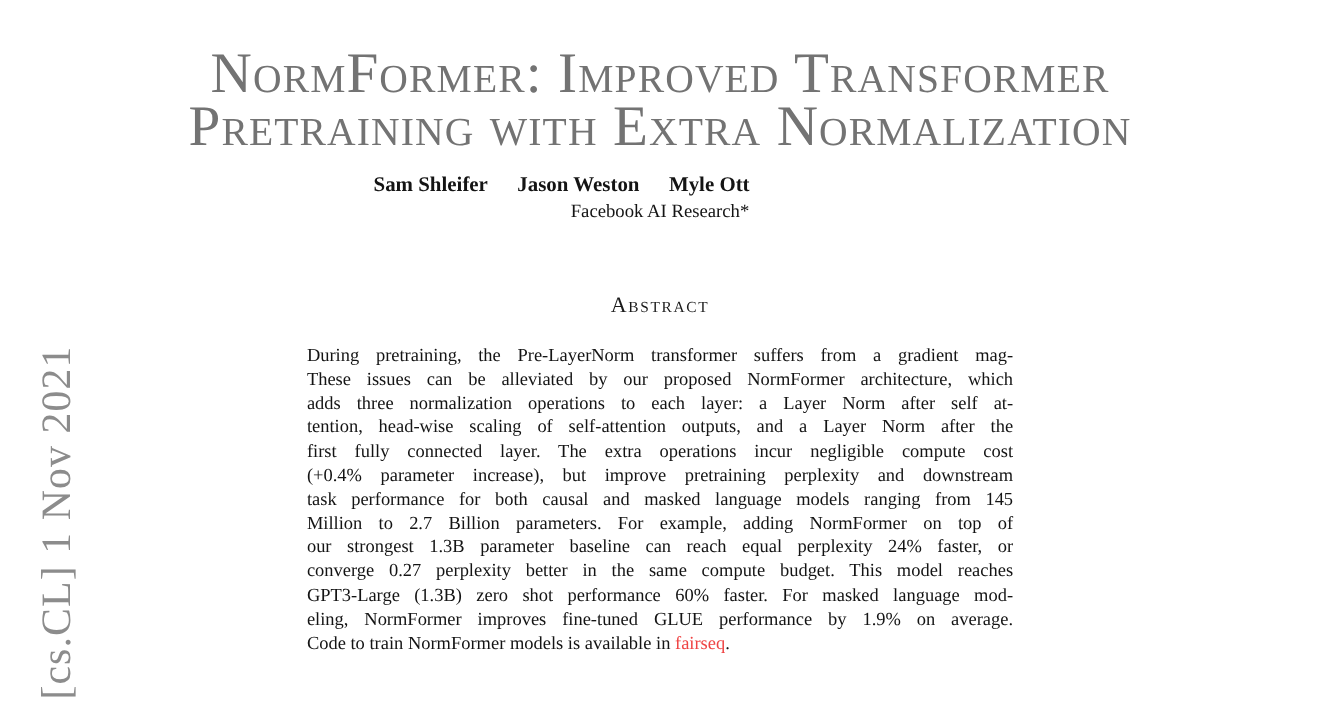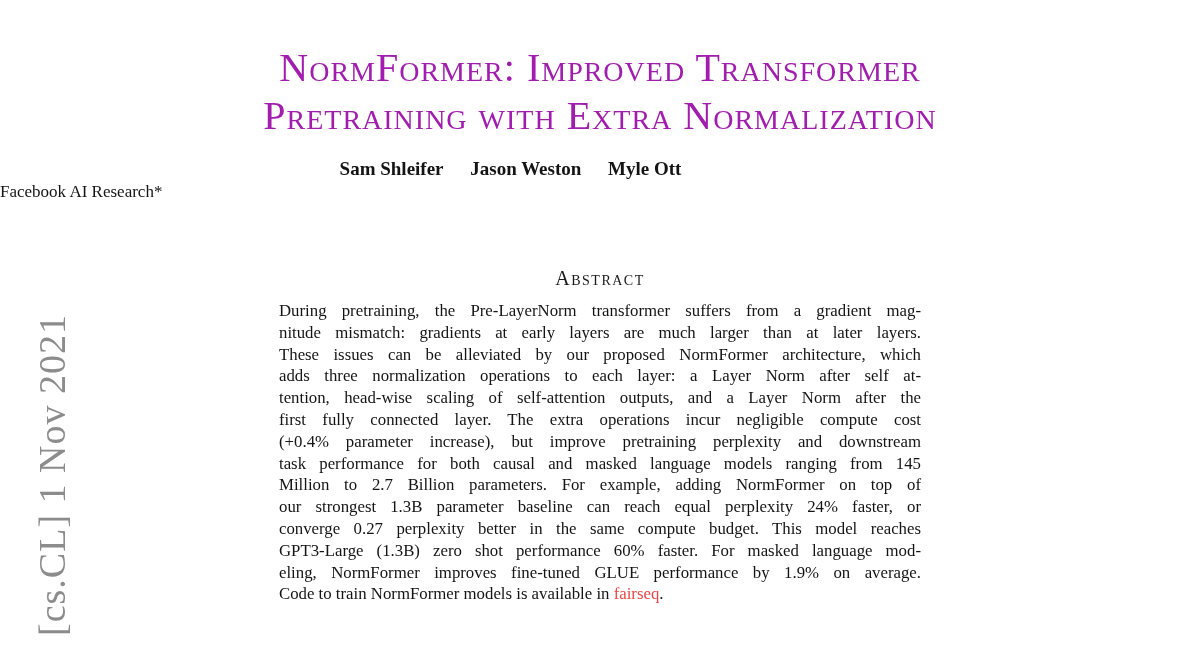--- a/index.html
+++ b/index.html
@@ -37,64 +37,64 @@
   }
   
   .title {
     position: absolute;
     top: 44px;
     left: 0;
     width: 1200px;
     margin: 0;
     text-align: center;
     font-weight: 400;
-    font-size: 40px;
+    font-size: 52px;
     line-height: 48px;
     font-variant: small-caps;
     letter-spacing: 1px;
-    color: #a21caf;
+    color: #737373;
   }
   .title .title-line { display: block; }
   
   .authors {
     position: absolute;
     top: 157px;
     left: 0;
     width: 1021px;
     text-align: center;
     font-weight: bold;
     font-size: 19px;
     line-height: 24px;
   }
   .authors .author-name { margin: 0 11px; }
   .affiliation {
     position: absolute;
     top: 181px;
     left: 0;
     width: 1200px;
-    text-align: left;
+    text-align: center;
     font-size: 17px;
     line-height: 22px;
   }
   
   .abstract-heading {
     position: absolute;
     top: 266px;
     left: 0;
     width: 1200px;
     text-align: center;
     font-size: 20px;
     line-height: 24px;
     font-variant: small-caps;
     letter-spacing: 1.5px;
     color: #1a1a1a;
   }
   .abstract-body {
     position: absolute;
-    top: 300px;
+    top: 312px;
     left: 279px;
     width: 642px;
     font-size: 16.8px;
     line-height: 21.8px;
     color: #141414;
   }
   .abs-line {
     text-align: justify;
     text-align-last: justify;
     white-space: nowrap;
@@ -127,21 +127,20 @@
     <span class="author-name">Jason Weston</span>
     <span class="author-name">Myle Ott</span>
   </div>
 
   <div class="affiliation">Facebook AI Research*</div>
 
   <div class="abstract-heading">Abstract</div>
 
   <div class="abstract-body">
     <div class="abs-line">During pretraining, the Pre-LayerNorm transformer suffers from a gradient mag-</div>
-    <div class="abs-line">nitude mismatch: gradients at early layers are much larger than at later layers.</div>
     <div class="abs-line">These issues can be alleviated by our proposed NormFormer architecture, which</div>
     <div class="abs-line">adds three normalization operations to each layer: a Layer Norm after self at-</div>
     <div class="abs-line">tention, head-wise scaling of self-attention outputs, and a Layer Norm after the</div>
     <div class="abs-line">first fully connected layer. The extra operations incur negligible compute cost</div>
     <div class="abs-line">(+0.4% parameter increase), but improve pretraining perplexity and downstream</div>
     <div class="abs-line">task performance for both causal and masked language models ranging from 145</div>
     <div class="abs-line">Million to 2.7 Billion parameters. For example, adding NormFormer on top of</div>
     <div class="abs-line">our strongest 1.3B parameter baseline can reach equal perplexity 24% faster, or</div>
     <div class="abs-line">converge 0.27 perplexity better in the same compute budget. This model reaches</div>
     <div class="abs-line">GPT3-Large (1.3B) zero shot performance 60% faster. For masked language mod-</div>

